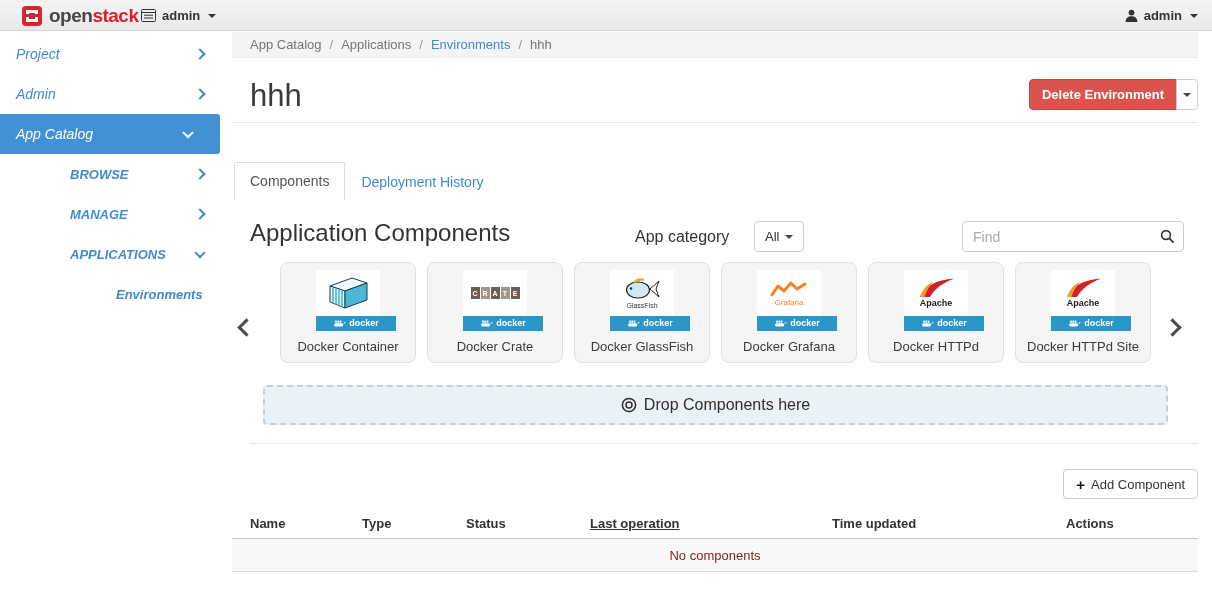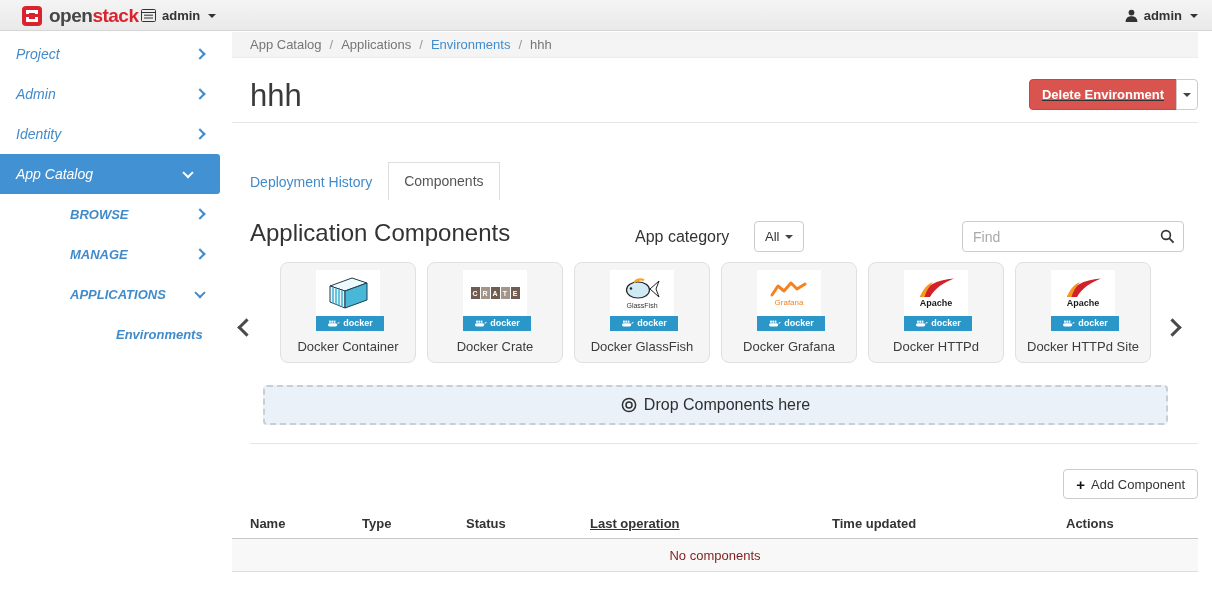--- a/index.html
+++ b/index.html
@@ -40,21 +40,21 @@
   .content { position:absolute; left:232px; top:32px; width:966px; height:560px; }
 
   .breadcrumb { position:absolute; top:0; left:0; width:966px; height:26px; background:#f4f4f4;
     display:flex; align-items:center; padding-left:18px; gap:8px; font-size:13px; color:#767676;
     border-bottom:1px solid #ececec; }
   .breadcrumb .bc-link { color:#428bca; cursor:pointer; }
   .breadcrumb .sep { color:#999; }
 
   .page-title { position:absolute; left:18px; top:46px; font-size:31px; font-weight:400; color:#3a3a3a; }
 
-  .delete-group { position:absolute; right:0; top:47px; height:31px; display:flex;text-decoration:underline; }
+  .delete-group { position:absolute; right:0; top:47px; height:31px; display:flex; }
   .btn-danger { height:31px; padding:0 12px; background:#d9534f; border:1px solid #d43f3a;
     color:#fff; font-size:13px; font-weight:bold; border-radius:4px 0 0 4px; cursor:pointer;
     font-family:inherit; }
   .btn-caret { height:31px; width:22px; background:#fff; border:1px solid #ccc; margin-left:-1px;
     border-radius:0 4px 4px 0; cursor:pointer; display:flex; align-items:center; justify-content:center; }
   .caret.dark { border-top-color:#444; margin-left:0; }
 
   .rule { position:absolute; left:0; width:966px; border-top:1px solid #e6e6e6; }
   .rule.title-rule { top:90px; }
   .rule.section-rule { top:411px; left:18px; width:948px; }
@@ -83,21 +83,21 @@
   .car-arrow.right { right:10px; }
   .car-arrow.left .chev  { transform:rotate(135deg); }
   .car-arrow.right .chev { transform:rotate(-45deg); }
 
   .cards { position:absolute; left:48px; top:230px; display:flex; gap:11px; }
   .card { width:136px; height:101px; background:#f5f5f5; border:1px solid #e0e0e0;
     border-radius:8px; cursor:pointer; display:flex; flex-direction:column; align-items:center; }
   .tile { margin-top:7px; width:64px; }
   .logo-area { width:64px; height:46px; background:#fff; display:flex; flex-direction:column;
     align-items:center; justify-content:center; overflow:hidden; }
-  .docker-strip { width:68px; height:15px; background:#2b97c9; display:flex; align-items:center;
+  .docker-strip { width:80px; height:15px; background:#2b97c9; display:flex; align-items:center;
     justify-content:center; gap:3px; }
   .docker-strip .dword { color:#fff; font-size:9px; font-weight:bold; line-height:1; }
   .card-label { margin-top:8px; font-size:13px; color:#3c3c3c; text-align:left; }
 
   .crate-row { display:flex; gap:1px; }
   .crate-cell { width:9px; height:12px; color:#fff; font-size:7px; font-weight:bold;
     display:flex; align-items:center; justify-content:center; }
   .crate-cell:nth-child(odd)  { background:#6f5d51; }
   .crate-cell:nth-child(even) { background:#a3958a; }
   .mini-label { font-size:7px; line-height:1; margin-top:1px; color:#333; }
@@ -150,24 +150,20 @@
 
 <div class="sidebar">
   <div class="nav-item">
     <span>Project</span>
     <span class="chev right"></span>
   </div>
   <div class="nav-item">
     <span>Admin</span>
     <span class="chev right"></span>
   </div>
-  <div class="nav-item">
-    <span>Identity</span>
-    <span class="chev right"></span>
-  </div>
   <div class="nav-item active">
     <span>App Catalog</span>
     <span class="chev down"></span>
   </div>
   <div class="nav-item lvl2">
     <span>BROWSE</span>
     <span class="chev right"></span>
   </div>
   <div class="nav-item lvl2">
     <span>MANAGE</span>
@@ -199,25 +195,25 @@
   <div class="delete-group">
     <button class="btn-danger">Delete Environment</button>
     <button class="btn-caret">
       <span class="caret dark"></span>
     </button>
   </div>
 
   <div class="rule title-rule"></div>
 
   <div class="tabs">
+    <div class="tab active">
+      <span>Components</span>
+    </div>
     <div class="tab">
       <span>Deployment History</span>
-    </div>
-    <div class="tab active">
-      <span>Components</span>
     </div>
   </div>
 
   <div class="panel-heading">Application Components</div>
   <span class="category-label">App category</span>
   <button class="btn-default all-btn">
     <span>All</span>
     <span class="caret dark"></span>
   </button>
 

